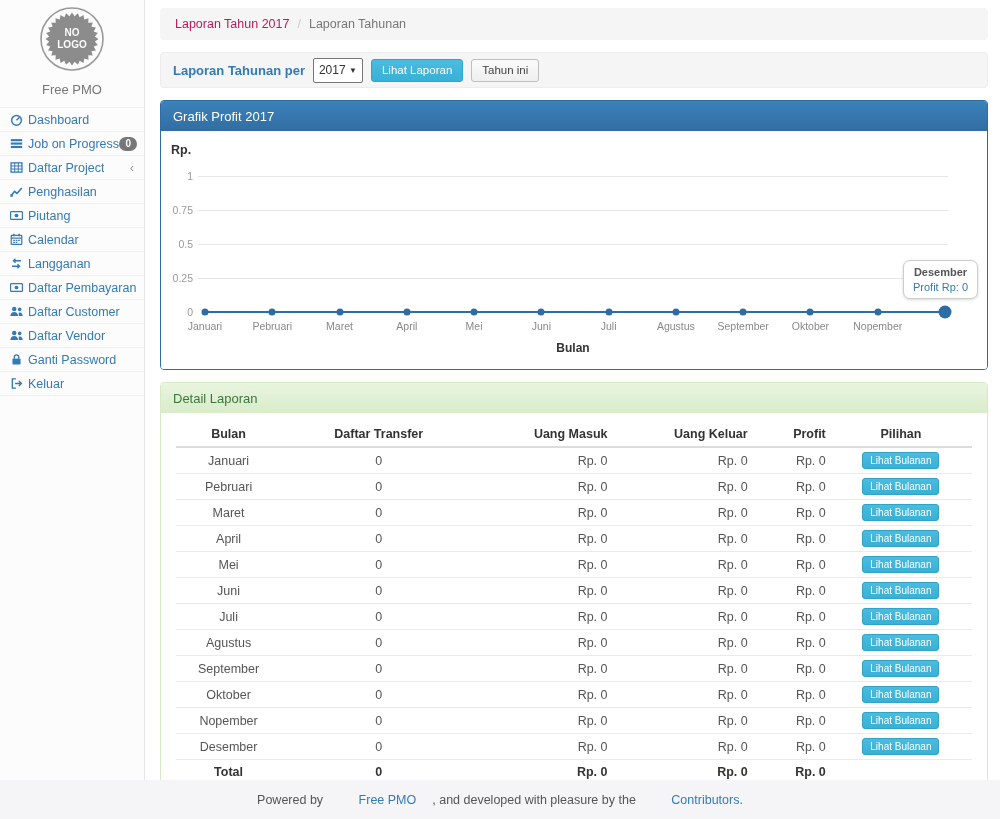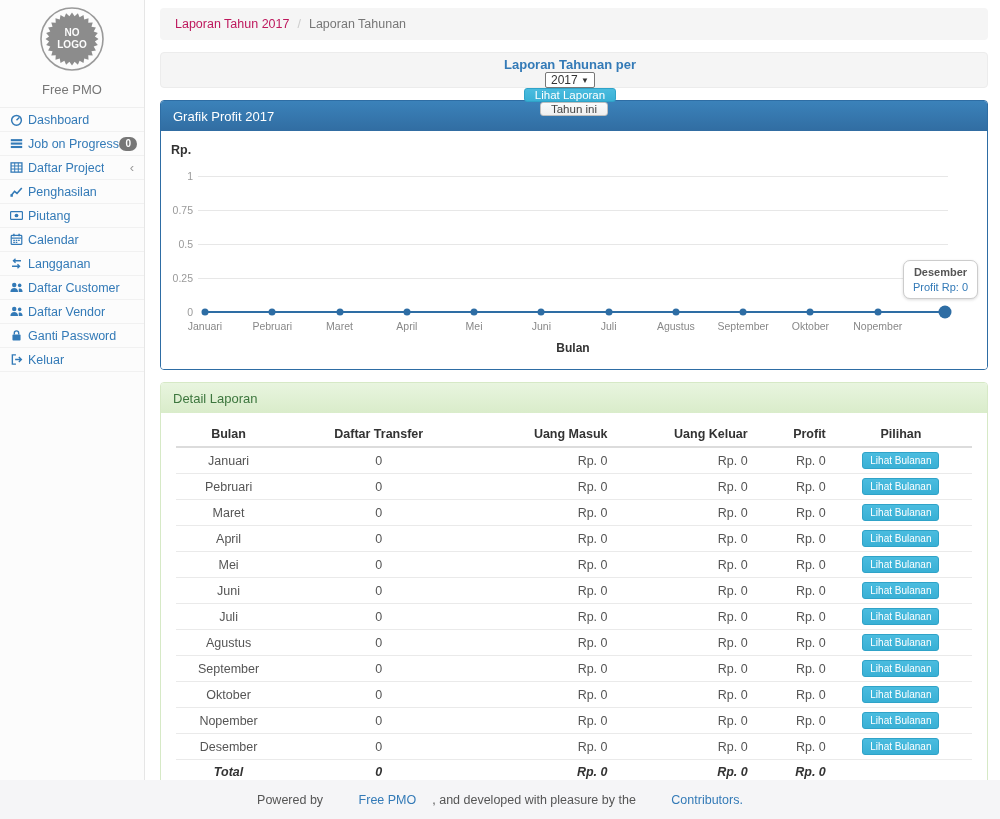--- a/index.html
+++ b/index.html
@@ -25,21 +25,21 @@
   
   .content { flex:1; background:#fff; padding:8px 12px 0 15px; overflow:hidden; }
 
   .breadcrumb { background:#f5f5f5; border-radius:4px; height:32px; display:flex; align-items:center;
                 padding:0 15px; font-size:12.5px; margin-bottom:12px; }
   .breadcrumb a { color:#be185d; text-decoration:none; }
   .bc-sep { color:#ccc; margin:0 8px; }
   .bc-current { color:#777; }
 
   .filter-well { background:#f5f5f5; border:1px solid #ececec; border-radius:4px; height:36px;
-                 display:flex; align-items:center; padding:4px 12px; margin-bottom:12px;flex-direction:column; }
+                 display:flex; align-items:center; padding:4px 12px; margin-bottom:12px; }
   .filter-label { color:#337ab7; font-weight:bold; font-size:13px; margin-right:8px; }
   .year-select { background:#fff; border:1px solid #777; border-radius:2px; height:25px; width:50px;
                  display:inline-flex; align-items:center; justify-content:space-between;
                  padding:0 5px; font-size:12px; color:#333; cursor:pointer; margin-right:8px; }
   .caret { font-size:8px; color:#333; }
   .btn { display:inline-flex; align-items:center; border-radius:3px; font-size:11.5px; height:23px;
          padding:0 10px; cursor:pointer; border:1px solid transparent; }
   .btn-info { background:linear-gradient(180deg,#4abcdf,#39b0d5); border-color:#2fa3c8; color:#fff; margin-right:8px; }
   .btn-default { background:linear-gradient(180deg,#fbfbfb,#efefef); border-color:#bfbfbf; color:#444; }
 
@@ -63,21 +63,21 @@
   .tt-value { font-size:11px; color:#337ab7; white-space:nowrap; }
 
   
   .panel-success { border:1px solid #d6e9c6; margin-bottom:10px; }
   .panel-success .panel-heading { background:linear-gradient(180deg,#e8f5df,#d9ecca); color:#3c763d;
         border-radius:3px 3px 0 0; height:30px; display:flex; align-items:center; padding:0 12px; font-size:13px; }
   .detail-body { background:#fff; padding:9px 15px 14px; border-radius:0 0 3px 3px; }
   table.report { width:100%; border-collapse:collapse; font-size:12.5px; }
   table.report th { font-weight:bold; color:#333; padding:5px 4px; border-bottom:2px solid #dcdcdc; }
   table.report td { color:#555; padding:4px 4px; border-bottom:1px solid #eaeaea; height:24px; }
-  table.report tr.total-row td { font-weight:bold; color:#333; border-bottom:none;font-style:italic; }
+  table.report tr.total-row td { font-weight:bold; color:#333; border-bottom:none; }
   .col-c { text-align:center; } .col-r { text-align:right; }
   .btn-xs { font-size:10px; height:17px; padding:0 7px; border-radius:3px; display:inline-flex; align-items:center;
             background:linear-gradient(180deg,#4abcdf,#39b0d5); border:1px solid #2fa3c8; color:#fff; cursor:pointer; }
 
   
   .footer { height:39px; background:#f5f5f7; display:flex; align-items:center; justify-content:center;
             font-size:12.5px; color:#555;gap:16px; }
   .footer a { color:#337ab7; text-decoration:none; }
 </style>
 </head>
@@ -157,20 +157,29 @@
             <span class="mi-label">Calendar</span>
           </a>
           <a class="menu-item" href="#">
             <span class="mi-icon">
               <svg width="13" height="13" viewBox="0 0 16 16">
                 <path d="M13.5 4.6H4.7M6.8 2.1L4.2 4.6l2.6 2.5" fill="none" stroke="#337ab7" stroke-width="1.6"></path>
                 <path d="M2.5 11.4h8.8M9.2 8.9l2.6 2.5-2.6 2.5" fill="none" stroke="#337ab7" stroke-width="1.6"></path>
               </svg>
             </span>
             <span class="mi-label">Langganan</span>
+          </a>
+          <a class="menu-item" href="#">
+            <span class="mi-icon">
+              <svg width="13" height="13" viewBox="0 0 16 16">
+                <rect x="0.7" y="3.3" width="14.6" height="9.4" rx="1" fill="none" stroke="#337ab7" stroke-width="1.5"></rect>
+                <circle cx="8" cy="8" r="2.3" fill="#337ab7"></circle>
+              </svg>
+            </span>
+            <span class="mi-label">Daftar Pembayaran</span>
           </a>
           <a class="menu-item" href="#">
             <span class="mi-icon">
               <svg width="13" height="13" viewBox="0 0 16 16">
                 <circle cx="5.2" cy="5" r="2.7" fill="#337ab7"></circle>
                 <path d="M0.5 13.5c0-3.2 2-5 4.7-5s4.7 1.8 4.7 5z" fill="#337ab7"></path>
                 <circle cx="11.9" cy="5.4" r="2.2" fill="#337ab7"></circle>
                 <path d="M10.8 13.5h4.7c0-2.8-1.3-4.4-3.1-4.4-.6 0-1.1.2-1.6.5z" fill="#337ab7"></path>
               </svg>
             </span>

